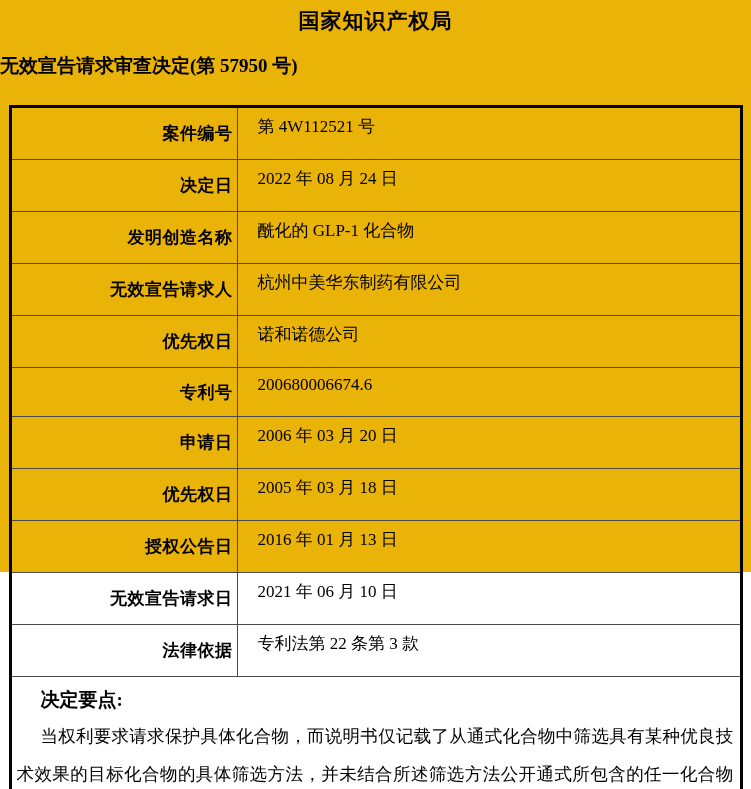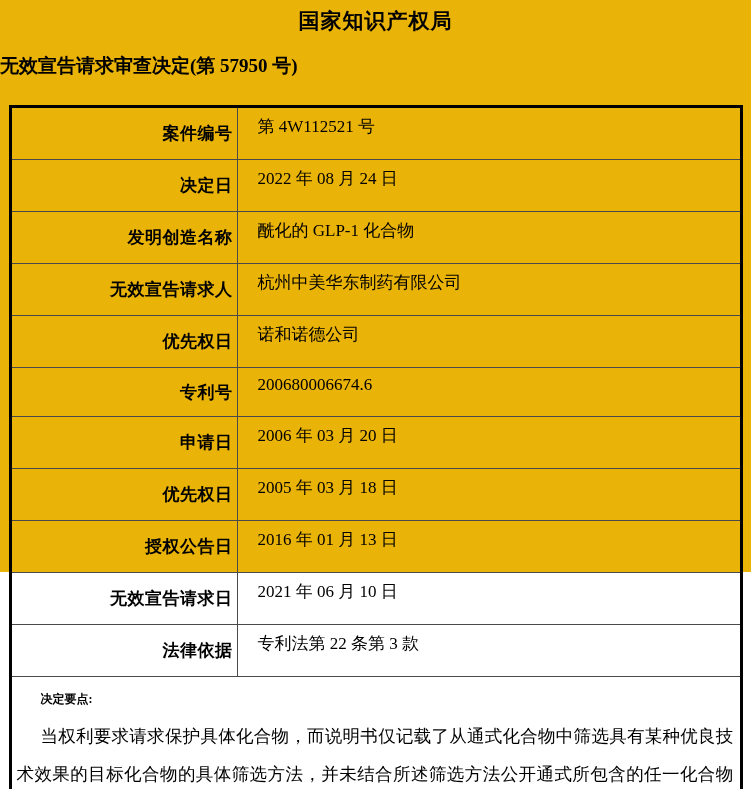--- a/index.html
+++ b/index.html
@@ -60,21 +60,21 @@
   }
   td.cell-value {
     padding: 7px 6px 21px 20px;
     height: 37px;
   }
   td.decision-cell {
     padding: 4px 6px 6px 5px;
   }
   .decision-heading {
     margin: 0;
-    font-size: 12px;
+    font-size: 19px;
     font-weight: bold;
     text-indent: 24px;
     line-height: 37px;
   }
   .decision-body {
     margin: 0;
     font-size: 17.5px;
     text-indent: 24px;
     text-align: justify;
     line-height: 37.5px;

